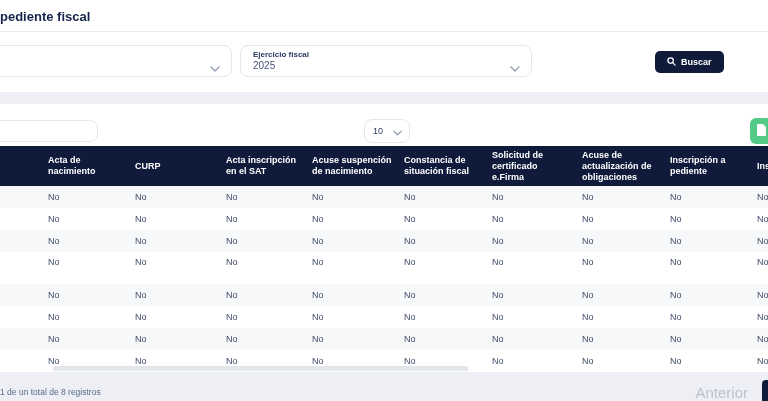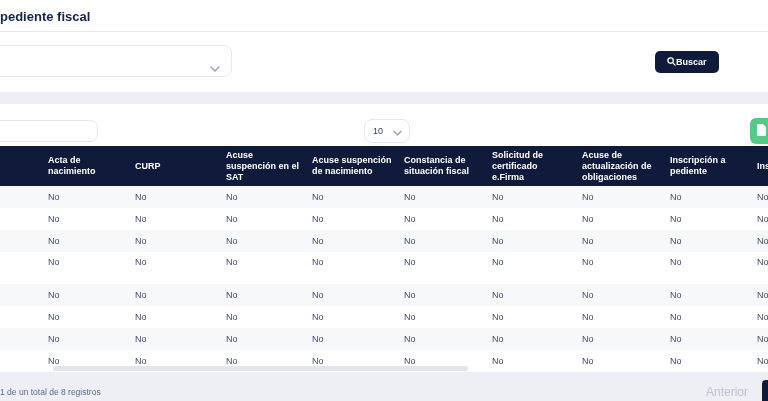--- a/index.html
+++ b/index.html
@@ -22,21 +22,21 @@
     position: absolute; background: #fff;
     border: 1px solid #e3e7ee; border-radius: 8px;
   }
   .select-company { left: -40px; width: 272px; top: 13px; height: 32px; }
   .select-year    { left: 240px; width: 292px; top: 13px; height: 32px; padding: 4px 12px; }
   .sel-label { font-size: 8px; font-weight: 700; color: #2c3a5e; line-height: 10px; }
   .sel-value { font-size: 10px; color: #4a5678; line-height: 12px; }
   .chevron { position: absolute; right: 11px; top: 50%; margin-top: -3px; }
   .btn-navy {
     position: absolute; left: 655px; top: 19px; height: 22px;
-    display: inline-flex; align-items: center; 
+    display: inline-flex; align-items: center; gap: 5px;
     background: #101b3c; color: #fff; border: none; border-radius: 5px;
     font-family: "Liberation Sans", sans-serif;
     font-size: 9px; font-weight: 700; padding: 0 12px; cursor: pointer;
   }
 
   
   .card-table { margin-top: 12px; height: 219px; position: relative; }
   .toolbar { position: relative; height: 42px; }
   .table-search {
     position: absolute; left: -60px; top: 16px; width: 158px; height: 22px;
@@ -76,33 +76,42 @@
     position: absolute; left: 53px; top: 262px; width: 415px; height: 5px;
     background: #e2e5ea; border-radius: 3px;
   }
 
   .pagination {
     display: flex; justify-content: space-between; align-items: center;
     padding: 8px 0 0 0;
   }
   .pg-info { font-size: 8.5px; color: #5a6b8c; }
   .pg-right { display: flex; align-items: center; }
-  .pg-prev { font-size: 12px; color: #bcc3cf; cursor: default; }
+  .pg-prev { font-size: 15px; color: #bcc3cf; cursor: default; }
   .pg-page {
     width: 26px; height: 24px; background: #101b3c; border-radius: 4px;
     margin-left: 14px; margin-right: -20px;
   }
 </style>
 </head>
 <body>
 
 <section class="card card-top">
   <h1 class="page-title">pediente fiscal</h1>
   <div class="filters">
     <div class="select select-company">
+      <span class="chevron">
+        <svg width="10" height="6" viewBox="0 0 10 6">
+            <polyline points="1,1 5,5 9,1" fill="none" stroke="#96a0b4" stroke-width="1.4" stroke-linecap="round"></polyline>
+          </svg>
+      </span>
+    </div>
+    <div class="select select-year">
+      <div class="sel-label">Ejercicio fiscal</div>
+      <div class="sel-value">2025</div>
       <span class="chevron">
         <svg width="10" height="6" viewBox="0 0 10 6">
             <polyline points="1,1 5,5 9,1" fill="none" stroke="#96a0b4" stroke-width="1.4" stroke-linecap="round"></polyline>
           </svg>
       </span>
     </div>
     <button class="btn-navy">
       <span>
         <svg width="9" height="9" viewBox="0 0 10 10">
             <circle cx="4" cy="4" r="3" fill="none" stroke="#ffffff" stroke-width="1.4"></circle>
@@ -145,21 +154,21 @@
         <col style="width: 90px;">
         <col style="width: 88px;">
         <col style="width: 87px;">
         <col style="width: 103px;">
       </colgroup>
     <thead>
         <tr id="header-row">
           <th></th>
           <th>Acta de nacimiento</th>
           <th>CURP</th>
-          <th>Acuse suspención en el SAT</th>
+          <th>Acta inscripción en el SAT</th>
           <th>Acuse suspención de nacimiento</th>
           <th>Constancia de situación fiscal</th>
           <th>Solicitud de certificado e.Firma</th>
           <th>Acuse de actualización de obligaciones</th>
           <th>Inscripción a pediente</th>
           <th>Ins</th>
         </tr>
       </thead>
     <tbody id="table-body">
         <tr>

